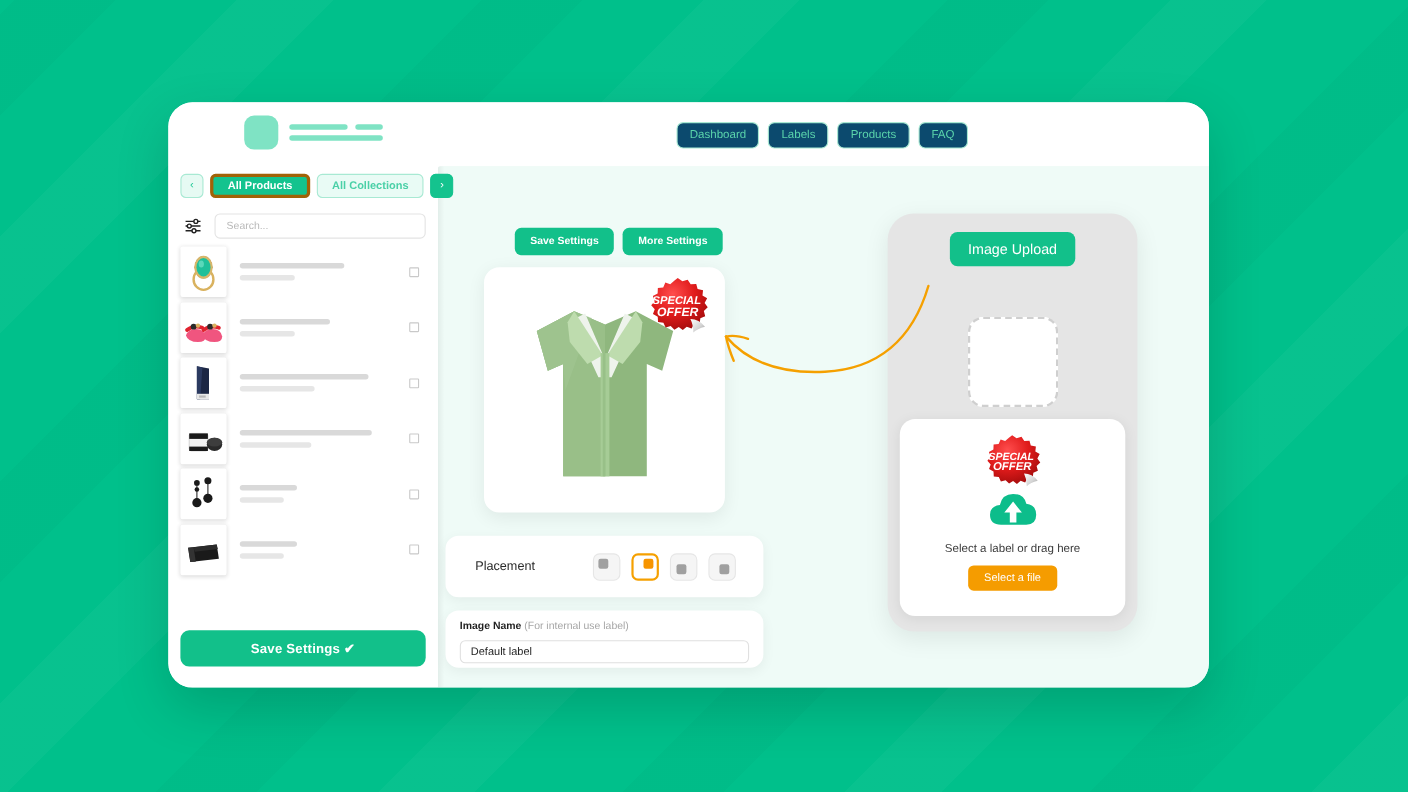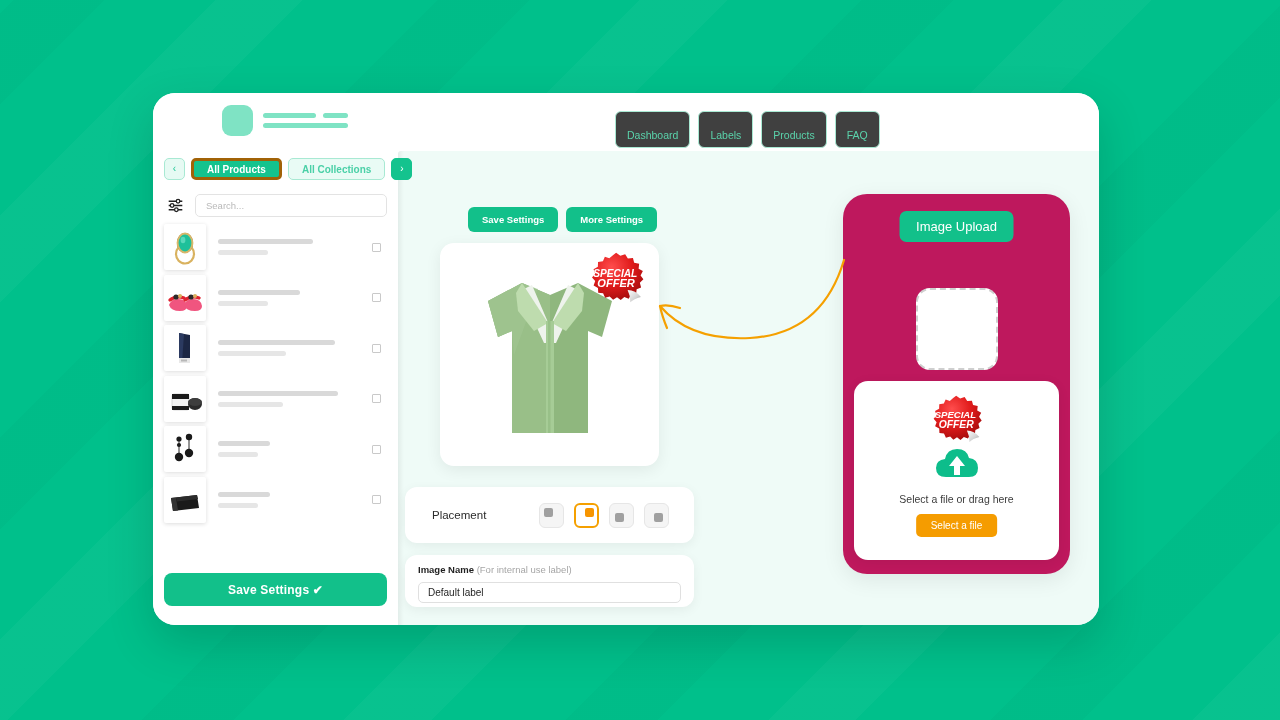--- a/index.html
+++ b/index.html
@@ -79,24 +79,24 @@
 
   .topnav {
     position: absolute;
     left: 462px;
     top: 18px;
     display: flex;
     gap: 8px;
   }
   .nav-pill {
     border: 1px solid #a8e9d3;
-    background: #404040;
+    background: #0c4a6e;
     color: #5ad3ab;
     font-size: 10.5px;
-    padding: 18px 11px 6px;
+    padding: 5px 11px 6px;
     border-radius: 6px;
     line-height: 1;
     white-space: nowrap;
     cursor: pointer;
   }
 
   
   .sidebar {
     position: absolute;
     left: 0;
@@ -372,25 +372,24 @@
     background: #fff;
   }
 
   
   .upload-panel {
     position: absolute;
     left: 654px;
     top: 101px;
     width: 227px;
     height: 380px;
-    background: #be185d;
+    background: #e5e5e5;
     border-radius: 24px;
     box-shadow: 0 6px 22px rgba(0,0,0,0.08);
     z-index: 2;
-    margin-left: 36px;
   }
   .upload-title {
     position: absolute;
     left: 50%;
     transform: translateX(-50%);
     top: 17px;
     background: #12c08a;
     color: #fff;
     border: none;
     border-radius: 7px;
@@ -743,18 +742,18 @@
           </g>
           <path d="M47 44 Q56 44 62 52 Q54 54 50 58 Q50 50 47 44 Z" fill="url(#peel2)"></path>
         </svg>
       </div>
 
       <svg class="cloud-icon" viewBox="0 0 46 40">
         <path d="M12 34 Q2 34 2 25 Q2 17 11 16 Q13 6 23 6 Q33 6 35 15 Q44 16 44 25 Q44 34 35 34 Z" fill="#0dbd8b"></path>
         <path d="M23 13 L31 23 L26 23 L26 32 L20 32 L20 23 L15 23 Z" fill="#ffffff"></path>
       </svg>
 
-      <div class="dz-text">Select a file or drag here</div>
+      <div class="dz-text">Select a label or drag here</div>
       <button class="dz-btn">Select a file</button>
     </div>
   </div>
 
 </div>
 
 </body></html>

